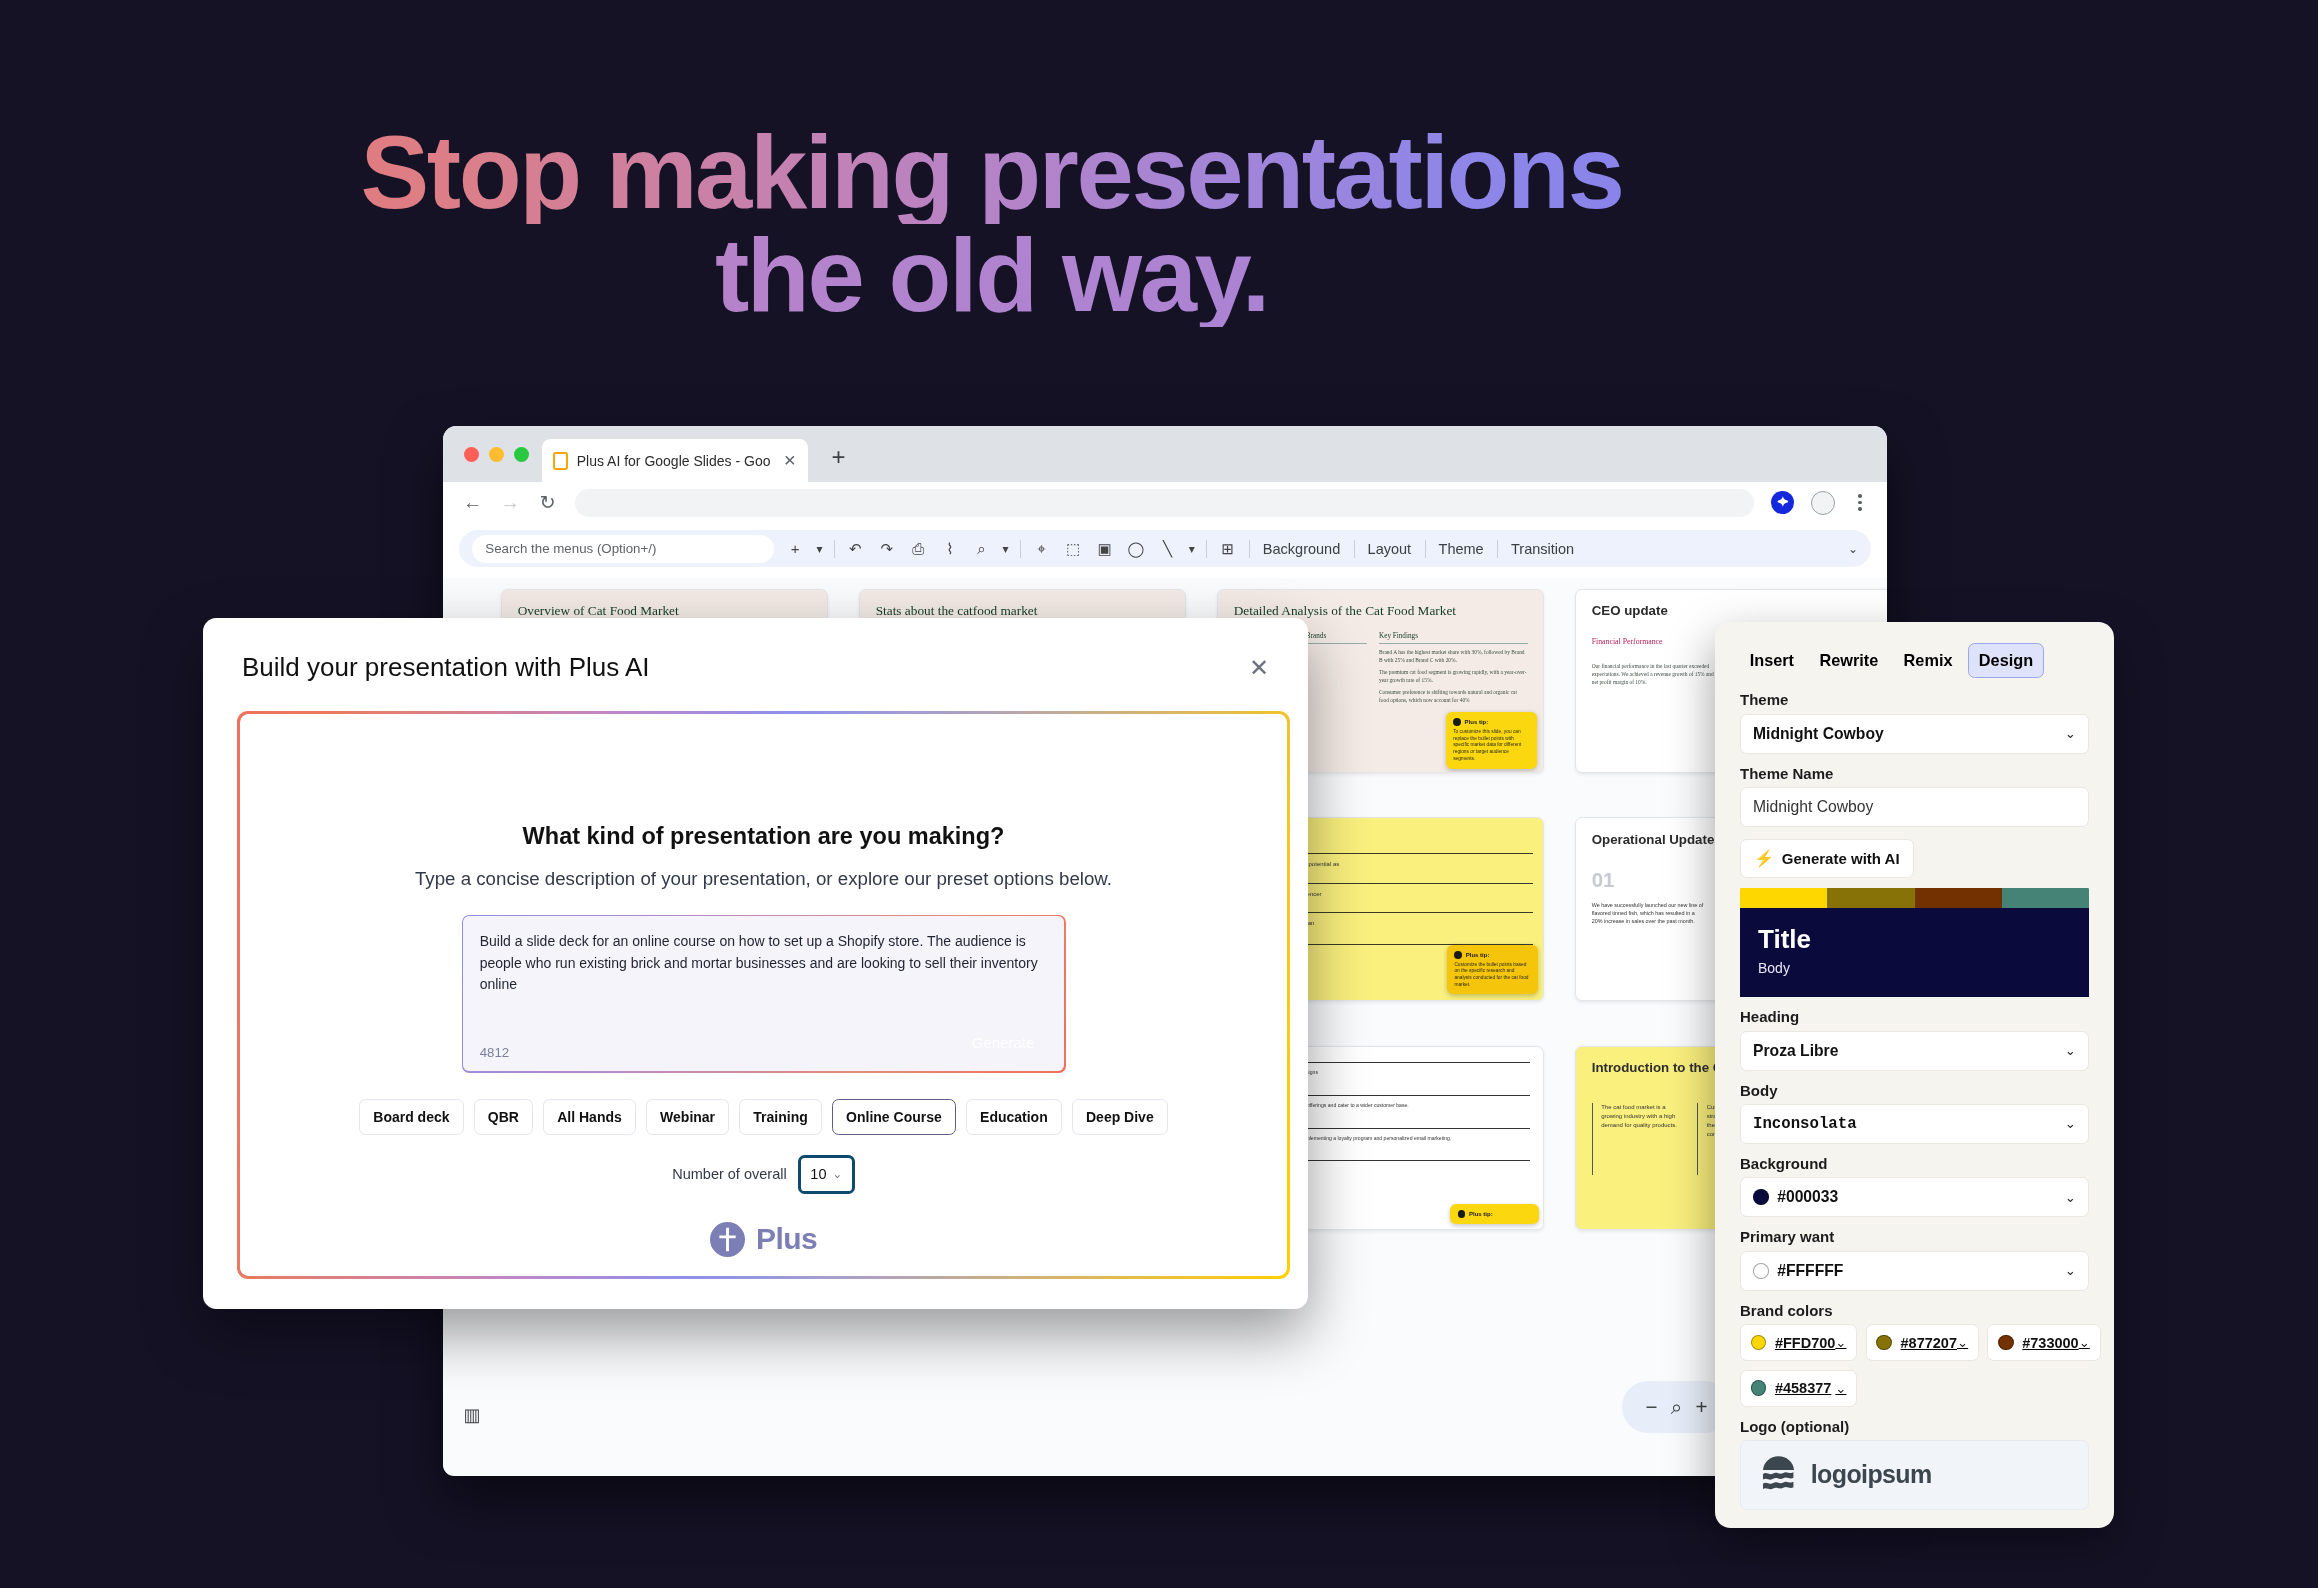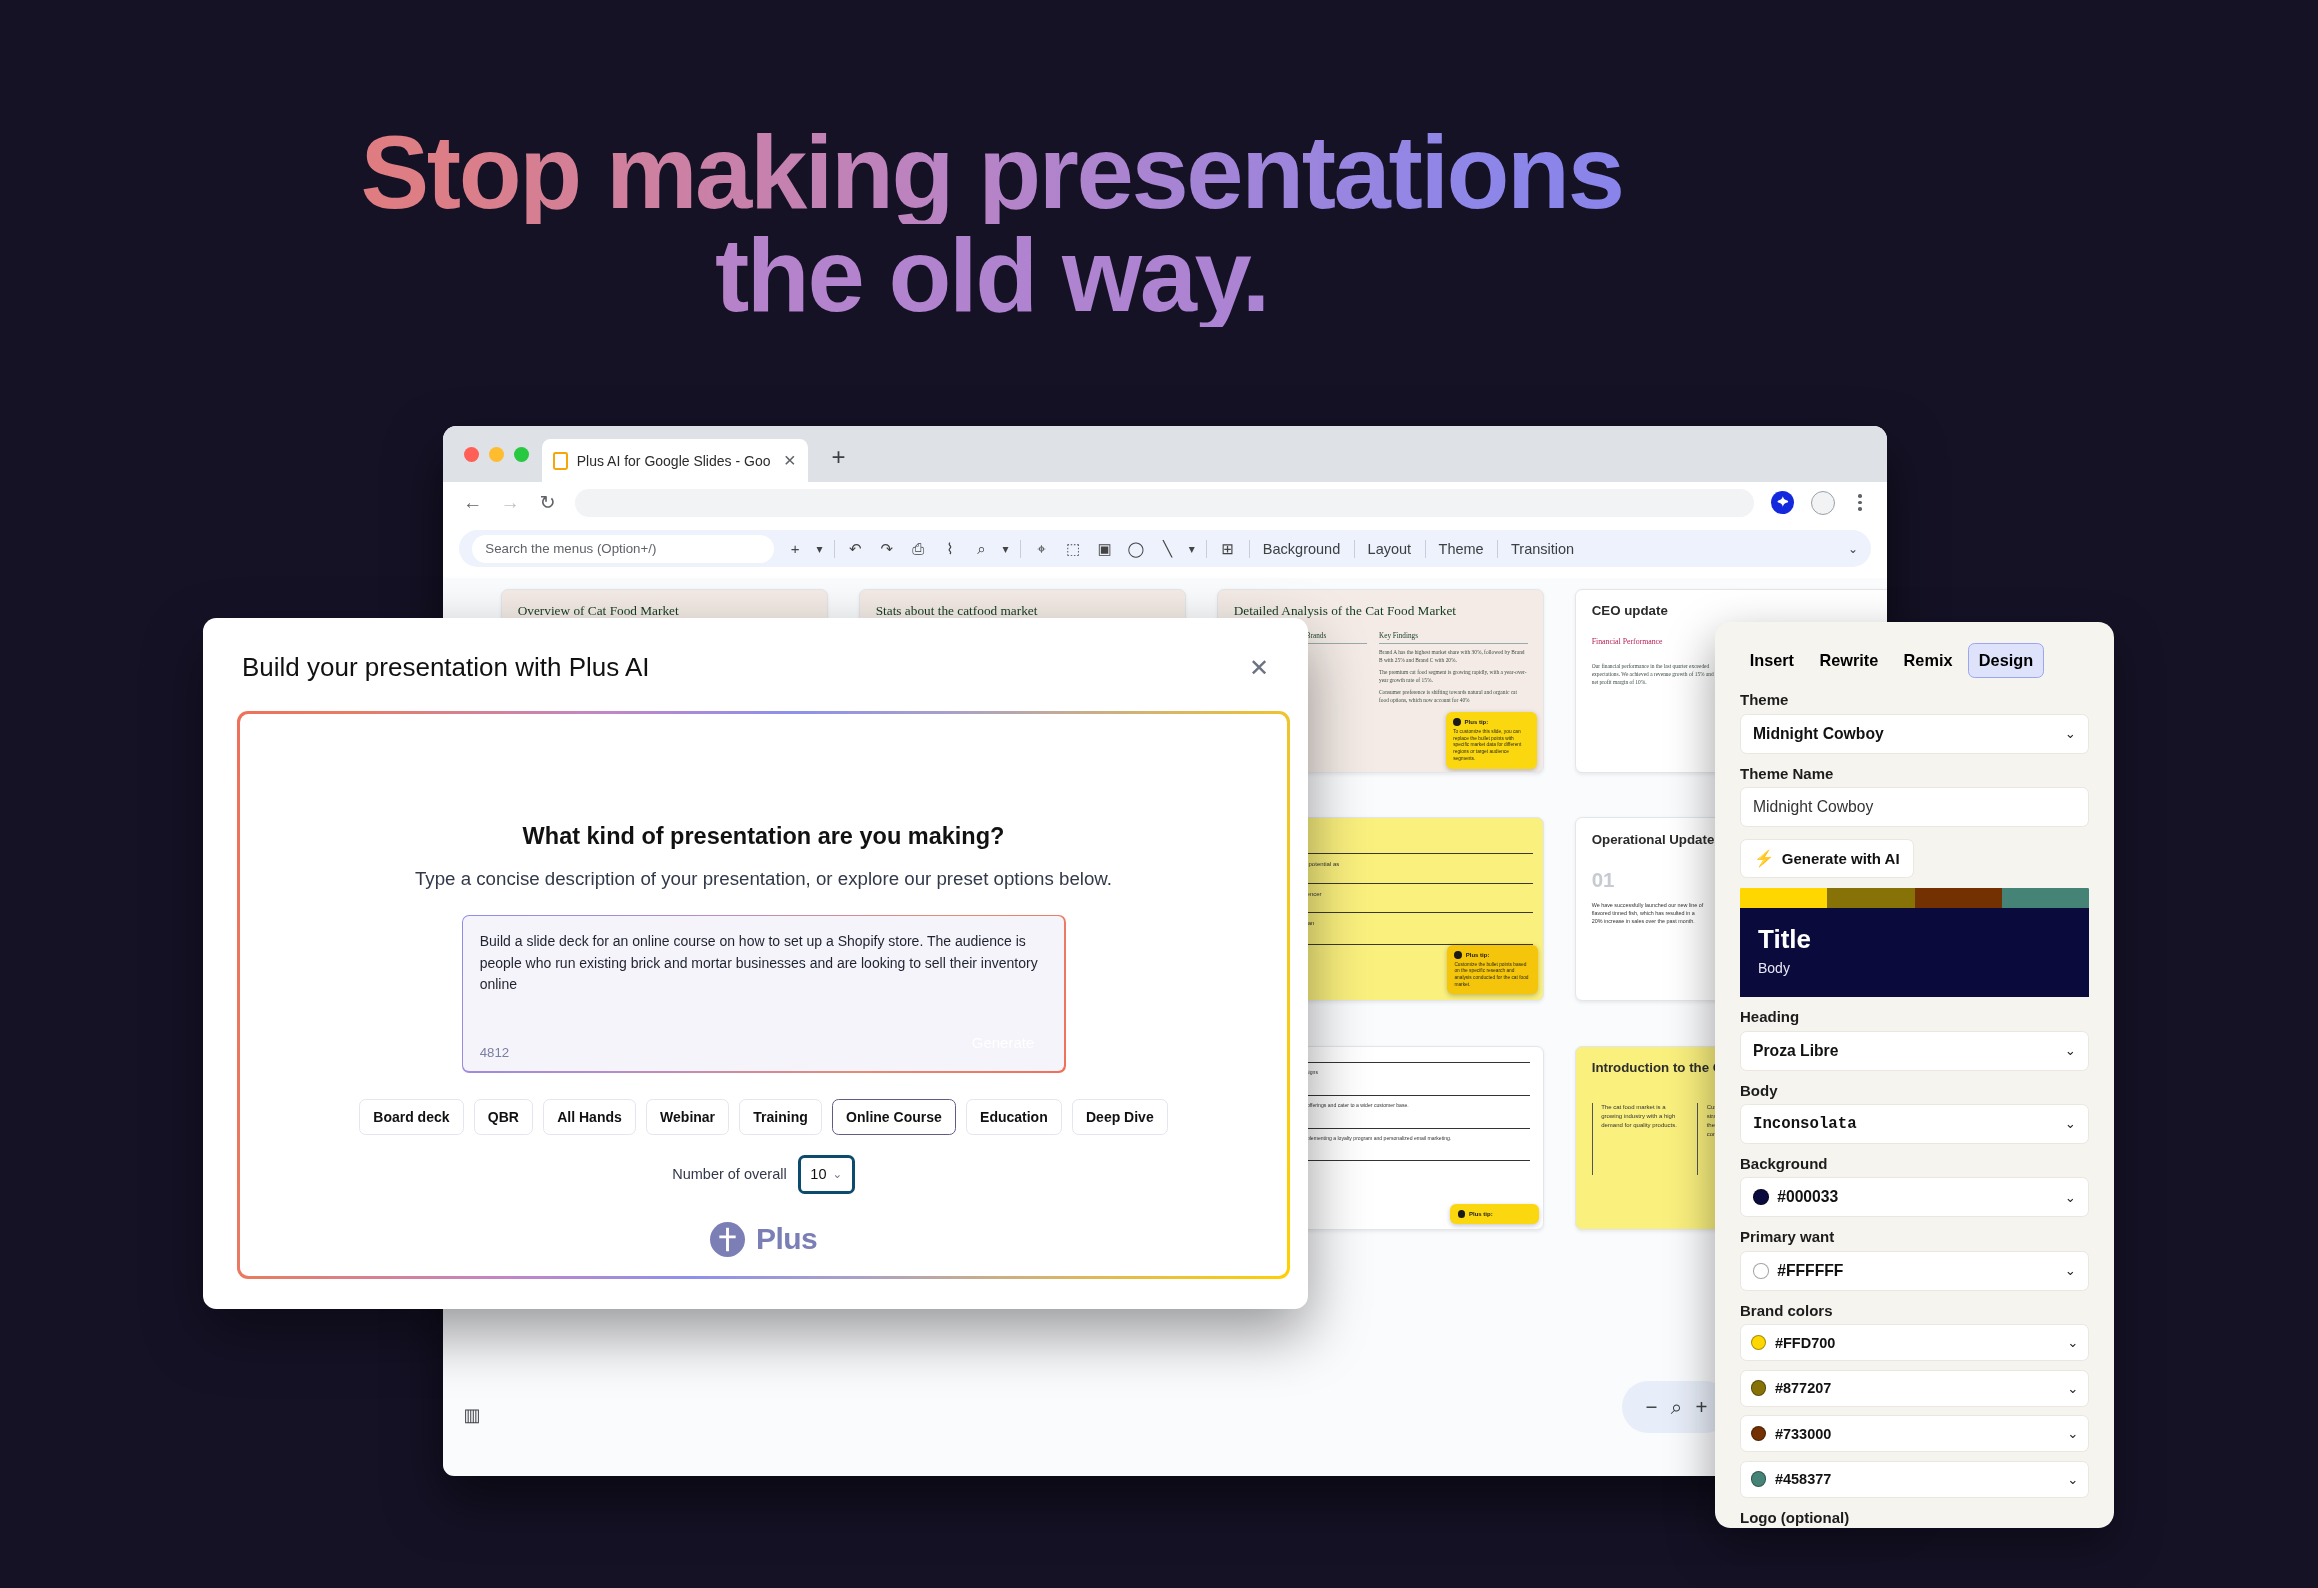--- a/index.html
+++ b/index.html
@@ -265,21 +265,21 @@
     padding:9px 13.3px;font-size:15px;color:#111;font-weight:600;margin:12px 0 9.7px;
   }
   .bolt{color:#F5C400;font-size:16.3px;}
   .swatchbar{display:flex;height:20.5px;border-radius:1.2px 1.2px 0 0;overflow:hidden;}
   .swatchbar div{flex:1;}
   .themeprev{
     background:#0A0A3C;height:89px;padding:15.7px 18px;
   }
   .themeprev .tt{font-size:26px;color:#fff;font-weight:700;}
   .themeprev .tb{font-size:14px;color:#e8e8f5;margin-top:4.8px;}
-  .brandgrid{display:grid;grid-template-columns:1fr;gap:8.5px;}
+  .brandgrid{display:grid;grid-template-columns:1fr 1fr 1fr;gap:8.5px;text-decoration:underline;}
   .pfield.small{height:37px;font-size:14.5px;padding:0 9.7px;}
   .logobox{
     background:#F1F4F9;border:0.6px solid #E7EAF0;border-radius:7.2px;
     height:70px;display:flex;align-items:center;gap:11px;padding:0 15.7px;
   }
   .logo-word{font-size:25px;color:#3C464F;font-weight:700;letter-spacing:-0.6px;}
 </style>
 </head>
 <body>
 
@@ -763,14 +763,24 @@
       <span class="cv">⌄</span>
     </div>
     <div class="pfield small">
       <span class="swatch" style="background:#458377"></span>
       <span class="val">#458377</span>
       <span class="cv">⌄</span>
     </div>
   </div>
 
   <div class="plabel">Logo (optional)</div>
+  <div class="logobox">
+    <span>
+      <svg width="43" height="37" viewBox="0 0 72 62">
+        <path fill="#3C464F" d="M36 2c14 0 25 10 26 23H10C11 12 22 2 36 2z"></path>
+        <path fill="#3C464F" d="M10 32c6-5 11 3 17-1 6-4 11 3 17-1 6-4 11 3 17-1v9c-6 4-11-3-17 1-6 4-11-3-17 1-6 4-11-3-17 1z"></path>
+        <path fill="#3C464F" d="M10 48c6-5 11 3 17-1 6-4 11 3 17-1 6-4 11 3 17-1v9c-6 4-11-3-17 1-6 4-11-3-17 1-6 4-11-3-17 1z"></path>
+      </svg>
+    </span>
+    <span class="logo-word">logoipsum</span>
+  </div>
 </div>
 
 
 </body></html>

